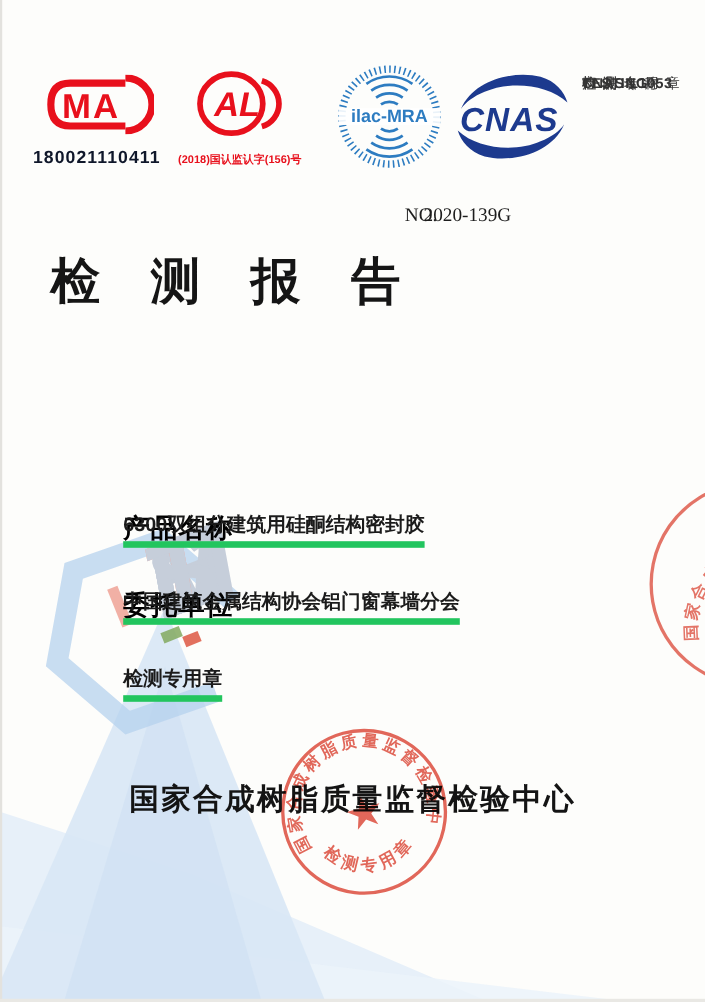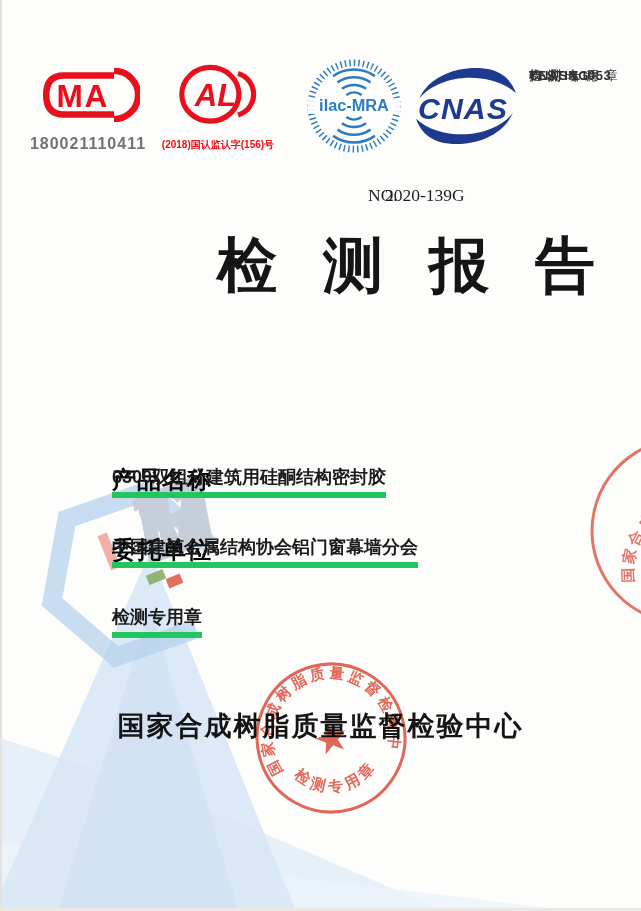--- a/index.html
+++ b/index.html
@@ -23,38 +23,38 @@
   .wm-sq-red{left:167px;top:576px;width:15px;height:10px;background:#dd5742;
     transform:rotate(-22deg);opacity:.85;}
   .wm-letters{left:118px;top:488px;display:flex;transform:rotate(-21.5deg);
     transform-origin:0 50%;white-space:nowrap;}
   .wm-letters span{position:static;font-size:96px;line-height:100px;font-weight:bold;
     font-style:italic;color:#c6ceda;margin-right:6px;letter-spacing:0;}
   .wm-letters span.wm-accent{color:#f1aba0;}
   
   .logo-cma{left:36px;top:68px;}
   .cma-number{left:24px;top:135px;width:128px;text-align:center;font-size:16px;
-    font-weight:bold;color:#737373;letter-spacing:1px;}
+    font-weight:bold;color:#0f172a;letter-spacing:1px;}
   .logo-al{left:174px;top:60px;}
   .al-caption{left:148px;top:138px;width:140px;text-align:center;font-size:10px;
     font-weight:bold;color:#e8101c;}
   .logo-ilac{left:306px;top:58px;}
   .logo-cnas{left:410px;top:62px;}
   .accred{left:529px;top:66px;width:110px;}
   .accred div{position:static;}
   .accred .zh{font-family:"Liberation Serif",serif;font-size:13px;letter-spacing:6px;
     color:#3b3b3b;line-height:19px;white-space:nowrap;}
   .accred .en{font-size:13px;font-weight:bold;color:#333;line-height:19px;
     letter-spacing:.5px;white-space:nowrap;}
   
   .no-line{left:368px;top:185px;font-family:"Liberation Serif",serif;font-size:17.5px;
     color:#1d1d1d;white-space:nowrap;}
   .no-line span{position:static;}
   .no-line .no-val{margin-left:17px;}
-  .title{left:0;top:226px;width:641px;text-align:right;font-size:60px;font-weight:bold;
+  .title{left:0;top:226px;width:641px;text-align:left;font-size:45px;font-weight:bold;
     color:#151515;letter-spacing:46px;text-indent:46px;white-space:nowrap;}
   .field-row{left:112px;width:392px;height:36px;display:flex;align-items:flex-end;}
   .row-1{top:462px;} .row-2{top:532px;} .row-3{top:602px;}
   .field-label{position:static;font-size:24px;font-weight:600;color:#000000;
     letter-spacing:1px;white-space:nowrap;padding-right:8px;padding-bottom:2px;}
   .field-value{position:static;flex:1;border-bottom:6px solid #22c55e;text-align:left;
     font-size:18px;font-weight:600;color:#1b1b1b;padding-bottom:3px;white-space:nowrap;}
   .org-name{left:0;top:708px;width:641px;text-align:center;font-size:27px;
     font-weight:bold;color:#141414;letter-spacing:2px;}
   

